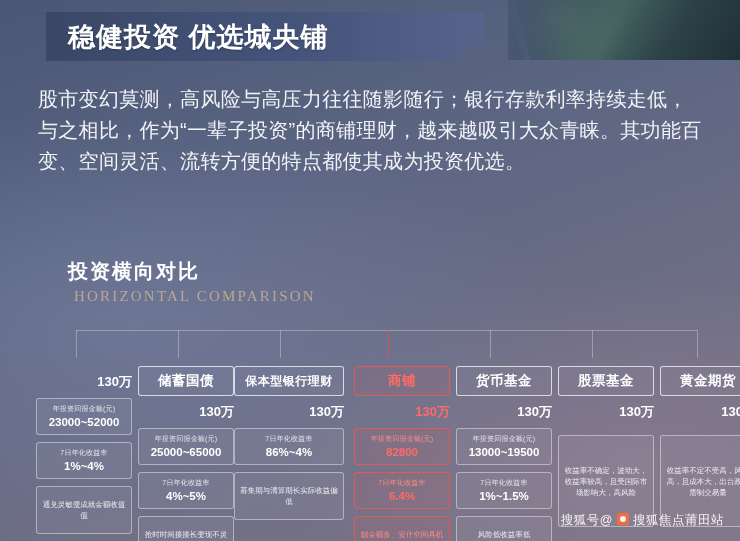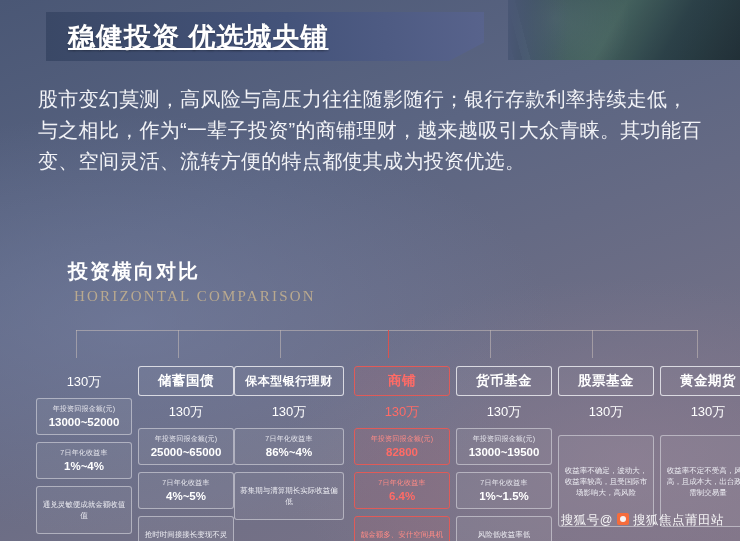--- a/index.html
+++ b/index.html
@@ -38,21 +38,20 @@
   .banner{
     position:absolute;left:46px;top:12px;width:438px;height:49px;
     background:linear-gradient(to right,#3a4866 0%,#44537a 55%,#58638c 100%);
     clip-path:polygon(0 0, 100% 0, 100% 62%, 92% 100%, 0 100%);
     display:flex;align-items:center;
   }
   .banner-title{
     font-size:27px;font-weight:bold;letter-spacing:1px;
     padding-left:22px;color:#ffffff;
     text-shadow:0 1px 2px rgba(0,0,0,.25);
-    text-decoration:underline;
   }
 
   
   .para{
     position:absolute;left:38px;top:84px;width:668px;
     font-size:20px;line-height:31px;color:#f2f3f7;letter-spacing:.3px;
   }
 
   
   .sec-title{
@@ -79,21 +78,21 @@
   
   .cols{position:absolute;left:28px;top:366px;width:700px;height:160px;}
   .col{position:absolute;top:0;width:96px;}
   .col .name{
     height:28px;border:1px solid rgba(235,235,240,.85);border-radius:3px;
     display:flex;align-items:center;justify-content:center;
     font-size:13.5px;font-weight:bold;color:#ffffff;letter-spacing:.5px;
     background:rgba(255,255,255,0.04);
   }
   .col .amount{
-    margin-top:7px;text-align:center;font-size:13px;color:#ffffff;font-weight:normal;
+    margin-top:7px;text-align:right;font-size:13px;color:#ffffff;font-weight:bold;
   }
   .box{
     margin-top:7px;border:1px solid rgba(225,225,232,.55);border-radius:3px;
     background:rgba(255,255,255,0.05);
     padding:5px 3px 6px;text-align:center;
   }
   .box .cap{font-size:7px;color:#e7e7ee;line-height:10px;letter-spacing:.2px;}
   .box .val{font-size:11.5px;color:#ffffff;margin-top:2px;font-weight:bold;}
   .box.note{padding:12px 5px;}
   .box.note .txt{font-size:7.5px;line-height:11px;color:#ececf2;}
@@ -139,21 +138,21 @@
 <div class="tl-tick" style="left:490px"></div>
 <div class="tl-tick" style="left:592px"></div>
 <div class="tl-tick" style="left:697px"></div>
 
 <div class="cols">
 
   <div class="col" style="left:8px">
     <div class="amount">130万</div>
     <div class="box">
       <div class="cap">年投资回报金额(元)</div>
-      <div class="val">13000~52000</div>
+      <div class="val">23000~52000</div>
     </div>
     <div class="box">
       <div class="cap">7日年化收益率</div>
       <div class="val">1%~4%</div>
     </div>
     <div class="box note">
       <div class="txt">通兑灵敏便成就金额收值值</div>
     </div>
   </div>
 

